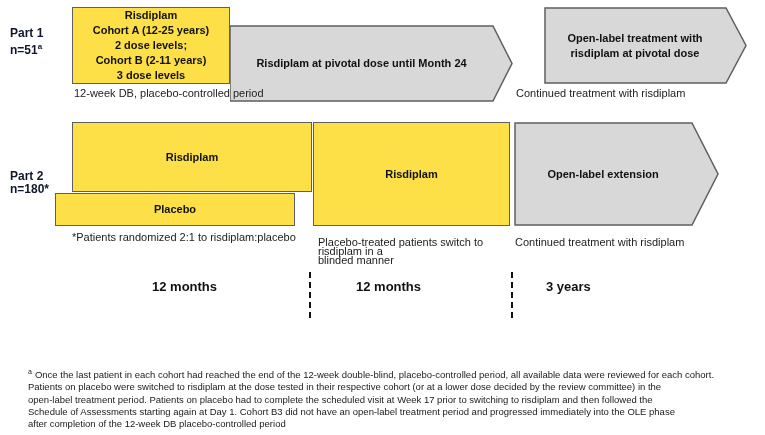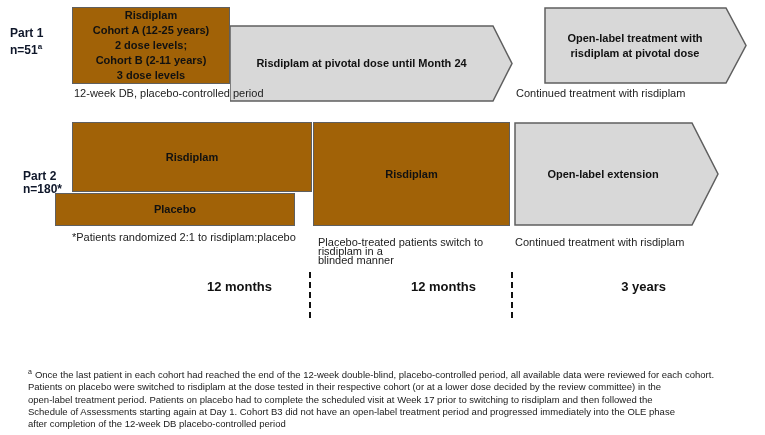--- a/index.html
+++ b/index.html
@@ -8,21 +8,21 @@
   .canvas {
     position:relative; width:765px; height:435px; background:#ffffff;
     overflow:hidden;
   }
   .abs { position:absolute; }
   .part-label {
     font-weight:bold; font-size:12px; line-height:13px; color:#0f172a;
     white-space:nowrap;
   }
   .shape-box {
-    background:#a16207; border:1.5px solid #5f5f5f;
+    background:#fde047; border:1.5px solid #5f5f5f;
     display:flex; align-items:center; justify-content:center;
     text-align:center;
   }
   .shape-text {
     font-weight:bold; font-size:11px; line-height:15px; color:#111;
     white-space:pre-line; text-align:center;
   }
   .arrow-wrap { position:absolute; }
   .arrow-wrap svg { display:block; }
   .arrow-text {
@@ -30,21 +30,21 @@
     display:flex; align-items:center; justify-content:center;
     font-weight:bold; font-size:11px; line-height:15px; color:#111;
     white-space:pre-line; text-align:center; padding:0 8px;
   }
   .caption {
     font-size:11px; line-height:9px; color:#222; white-space:pre-line;
   }
   .caption.center { text-align:left; }
   .timeline-label {
     font-weight:bold; font-size:13px; line-height:14px; color:#111;
-    text-align:right; white-space:nowrap;
+    text-align:left; white-space:nowrap;
   }
   .dashed-line {
     border-left:2px dashed #111; width:0;
   }
   .footnote {
     font-size:9.5px; line-height:12.3px; color:#1a1a1a;
   }
   .footnote sup {
     font-size:7px; vertical-align:super; margin-right:3px; font-weight:normal;
   }
@@ -80,21 +80,21 @@
     <svg width="203" height="77" viewBox="0 0 203 77">
       <polygon points="1,1 182,1 202,38.5 182,76 1,76" fill="#d8d8d8" stroke="#5f5f5f" stroke-width="1.5"></polygon>
     </svg>
     <div class="arrow-text" style="width:182px;">Open-label treatment with
 risdiplam at pivotal dose</div>
   </div>
 
   <div class="abs caption" style="left:74px; top:89px;">12-week DB, placebo-controlled period</div>
   <div class="abs caption center" style="left:516px; top:89px; width:185px;">Continued treatment with risdiplam</div>
 
-  <div class="abs part-label" style="left:23px; top:170px;">
+  <div class="abs part-label" style="left:10px; top:170px;">
     <div>Part 2</div>
     <div>n=180*</div>
   </div>
 
   <div class="abs shape-box" style="left:72px; top:122px; width:240px; height:70px;">
     <div class="shape-text">Risdiplam</div>
   </div>
 
   <div class="abs shape-box" style="left:55px; top:193px; width:240px; height:33px;">
     <div class="shape-text">Placebo</div>

